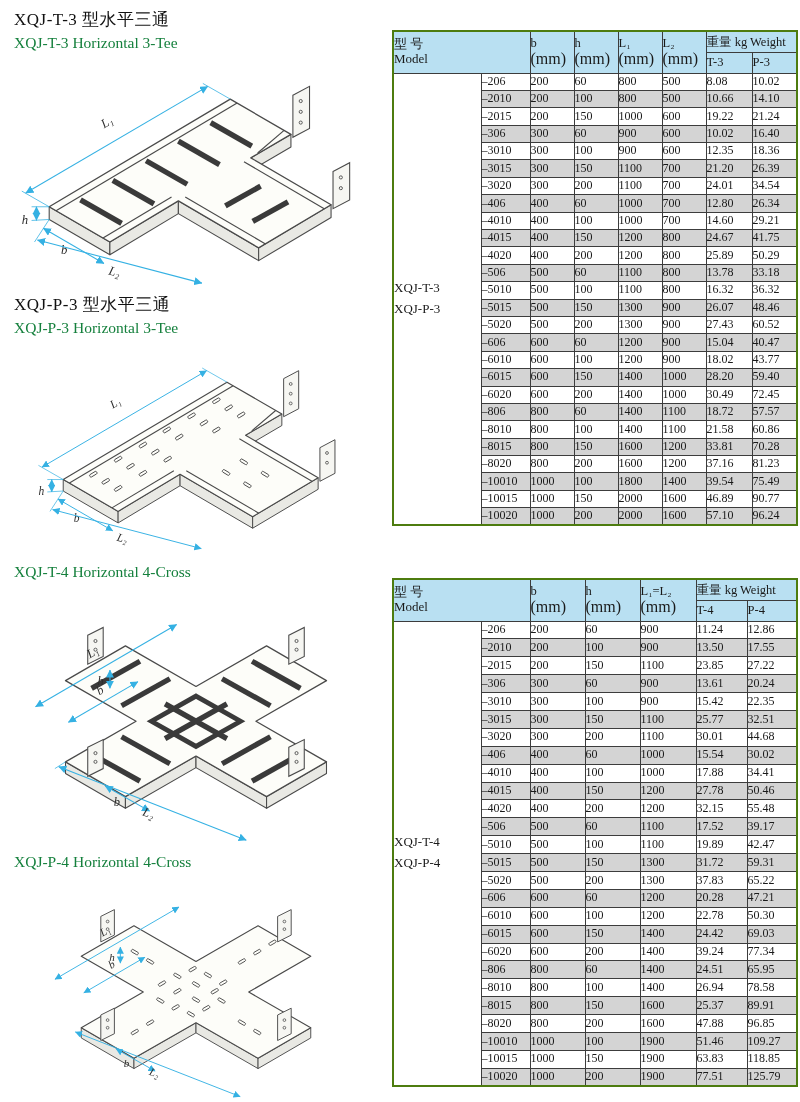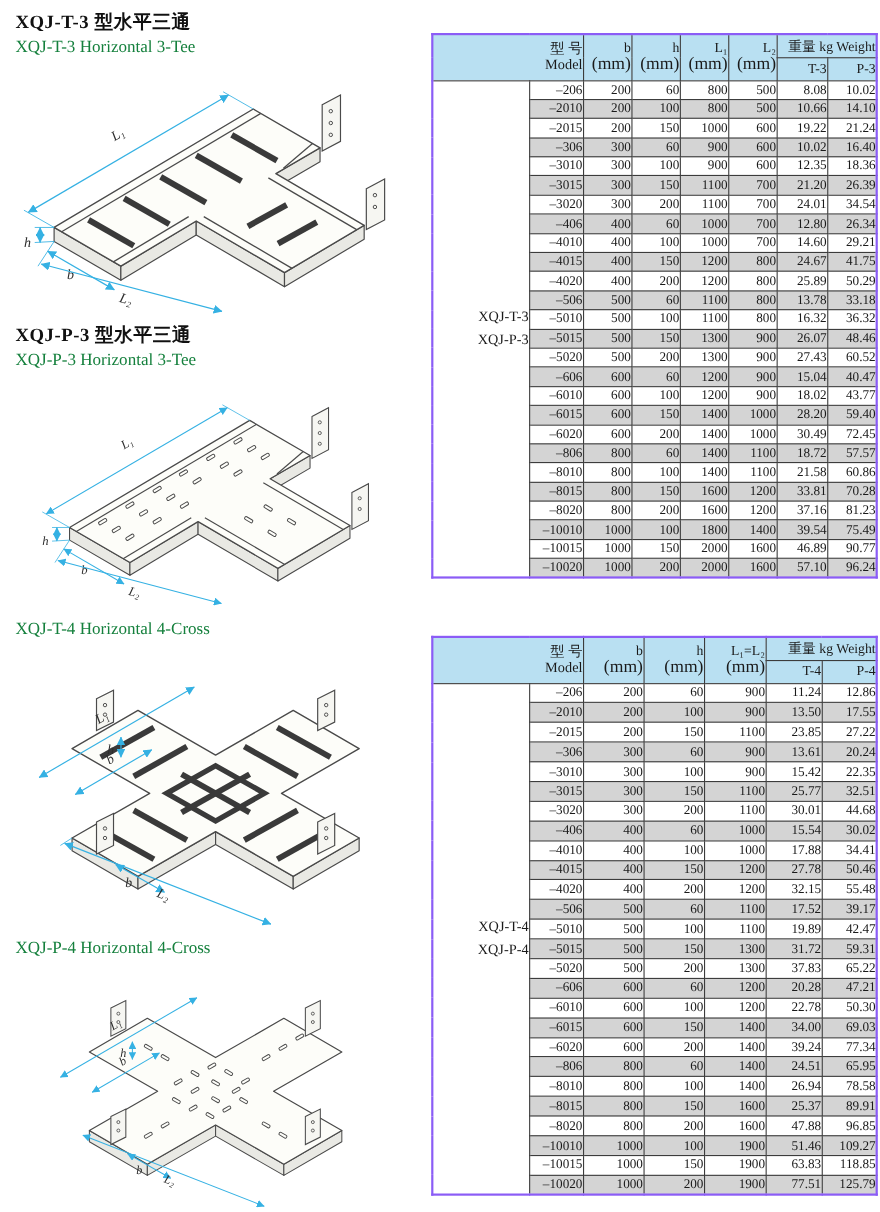--- a/index.html
+++ b/index.html
@@ -8,27 +8,27 @@
     --dim:#35b1e3;
     --ink:#1a1a1a;
   }
   *{margin:0;padding:0;box-sizing:border-box}
   body{
     position:relative;width:800px;height:1102px;background:#ffffff;
     font-family:"Liberation Serif","DejaVu Serif",serif;color:var(--ink);
     overflow:hidden;
   }
   .sec{position:absolute;left:14px}
-  .t-zh{font-size:17px;font-weight:bold;letter-spacing:.5px;color:#111}
+  .t-zh{font-size:17px;font-weight:normal;letter-spacing:.5px;color:#111}
   .t-en{font-size:15.5px;margin-top:3px;color:#15803d}
   svg.dwg{position:absolute;left:10px}
   
   table.spec{
     position:absolute;left:392px;width:404px;border-collapse:collapse;table-layout:fixed;
-    text-align:right;font-size:12px;border:2px solid #8b5cf6;background:#fff;
+    text-align:left;font-size:12px;border:2px solid #4d7c0f;background:#fff;
   }
   table.spec th,table.spec td{border:1px solid #3c3c3c;font-weight:normal;padding:0;line-height:1.15;}
   table.spec thead th{background:var(--header-bg);font-size:12.5px;}
   table.spec thead tr th{height:21px}
   table.spec thead th[rowspan]{height:42px}
   table.spec thead .unit{font-size:16px}
   table.spec thead .model div{font-size:13px}
   #table1 tbody td{height:17.4px}
   #table2 tbody td{height:17.9px}
   tr.alt td{background:var(--row-alt)}
@@ -727,21 +727,21 @@
         <td>100</td>
         <td>1200</td>
         <td>22.78</td>
         <td>50.30</td>
       </tr>
       <tr class="alt">
         <td>–6015</td>
         <td>600</td>
         <td>150</td>
         <td>1400</td>
-        <td>34.00</td>
+        <td>24.42</td>
         <td>69.03</td>
       </tr>
       <tr>
         <td>–6020</td>
         <td>600</td>
         <td>200</td>
         <td>1400</td>
         <td>39.24</td>
         <td>77.34</td>
       </tr>

